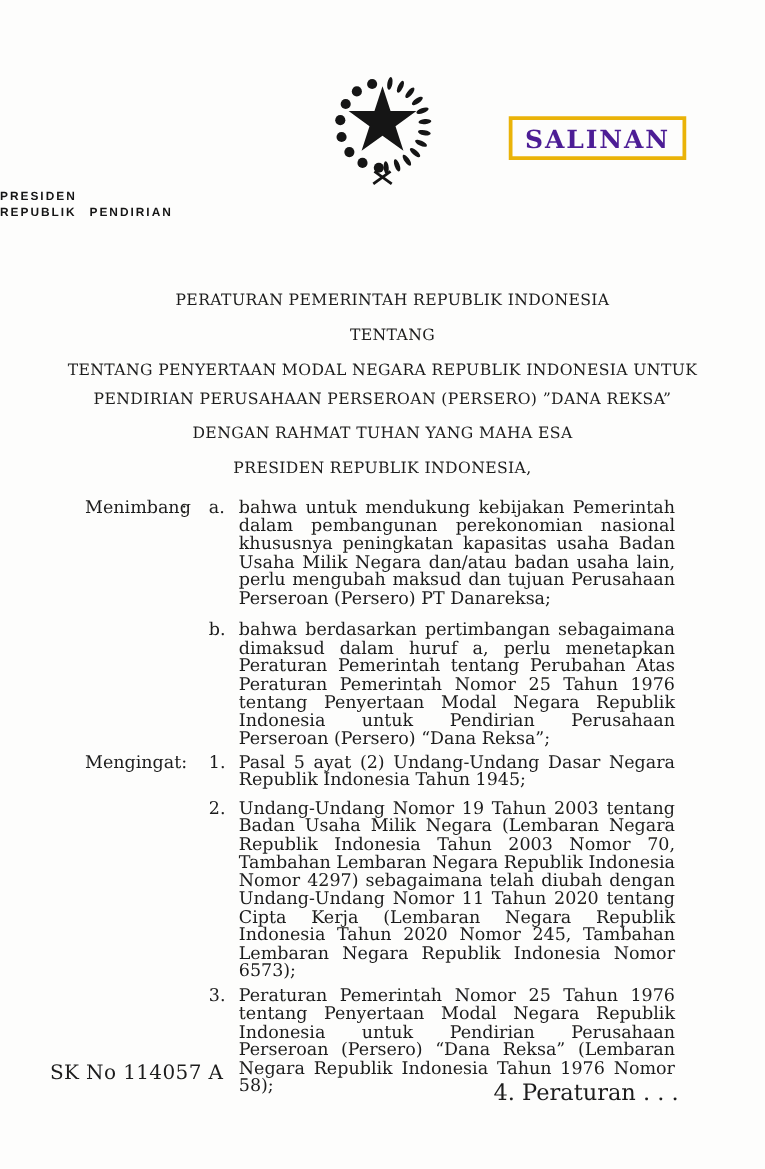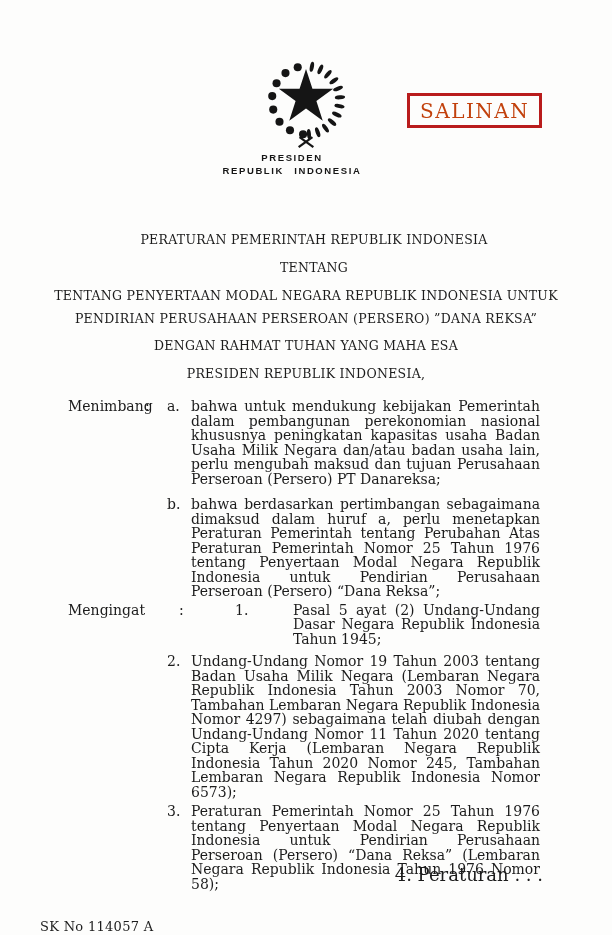--- a/index.html
+++ b/index.html
@@ -4,49 +4,49 @@
 <style>
   html,body { margin:0; padding:0; background:#ffffff; }
   .page {
     position:relative; width:612px; height:935px;
     background:#fdfdfc; color:#1c1c1c;
     font-family:"DejaVu Serif", serif;
     overflow:hidden;
   }
   .emblem { position:absolute; left:260px; top:54px; width:92px; height:98px; }
   .presiden-caption {
-    position:absolute; top:151px; left:0; width:584px; text-align:center;
+    position:absolute; top:151px; left:0; width:584px; text-align:left;
     font-family:"Liberation Sans", sans-serif; font-weight:bold;
     font-size:9.5px; letter-spacing:1.6px; line-height:13px; color:#161616;
   }
   .presiden-caption .l2 { word-spacing:6px; }
   .salinan {
     position:absolute; left:407px; top:93px;
-    border:3px solid #b91c1c; padding:3px 10px 2px;
-    font-weight:normal; font-size:20px; letter-spacing:1.5px; color:#c2410c;
+    border:3px solid #eab308; padding:3px 10px 2px;
+    font-weight:bold; font-size:20px; letter-spacing:1.5px; color:#4c1d95;
     background:#fdfdfc;
   }
   .content { position:absolute; top:232px; left:0; width:612px; }
   .t-line { text-align:center; font-size:12.5px; letter-spacing:0.3px; white-space:nowrap; }
   .t-sp { height:28px;padding-left:16px; }
   .t-n  { height:23px; }
   .pre-1 { margin-top:4px; height:28px; }
   .pre-2 { height:23px; }
   .clauses { margin:10px 72px 0 68px; font-size:14px; line-height:14.5px; }
   .row { display:grid; grid-template-columns:77px 22px 24px 1fr; }
   .c-label { }
   .c-colon { }
   .c-marker { }
   .c-text { text-align:justify; }
   .m-b  { margin-top:11px; }
-  .sec-2 { margin-top:4px;gap:34px; }
+  .sec-2 { margin-top:4px; }
   .m-i2 { margin-top:8px; }
   .m-i3 { margin-top:5px; }
   .catchword { position:absolute; top:864px; right:69px; font-size:18px; }
-  .doc-code  { position:absolute; top:919px; left:40px; font-size:13px; letter-spacing:0.3px; }
+  .doc-code  { position:absolute; top:848px; left:40px; font-size:16px; letter-spacing:0.3px; }
 </style>
 </head>
 <body>
 
 <div class="page">
 
   <div class="emblem">
     <svg width="92" height="98" viewBox="0 0 100 106" xmlns="http://www.w3.org/2000/svg">
       <g fill="#151515" stroke="none">
         <polygon points="50,16 57,37.5 79.5,37.5 61.3,50.8 68.2,72.2 50,59 31.8,72.2 38.7,50.8 20.5,37.5 43,37.5"></polygon>
@@ -73,21 +73,21 @@
       </g>
       <g stroke="#151515" stroke-width="2.4" fill="none">
         <path d="M43,90 L58,101"></path>
         <path d="M57,90 L42,101"></path>
       </g>
     </svg>
   </div>
 
   <div class="presiden-caption">
     <div>PRESIDEN</div>
-    <div class="l2">REPUBLIK INDONESIA</div>
+    <div class="l2">REPUBLIK PENDIRIAN</div>
   </div>
 
   <div class="salinan">
     <span>SALINAN</span>
   </div>
 
   <div class="content">
 
     <div class="t-line t-sp">PERATURAN PEMERINTAH REPUBLIK INDONESIA</div>
     <div class="t-line t-sp">TENTANG</div>

